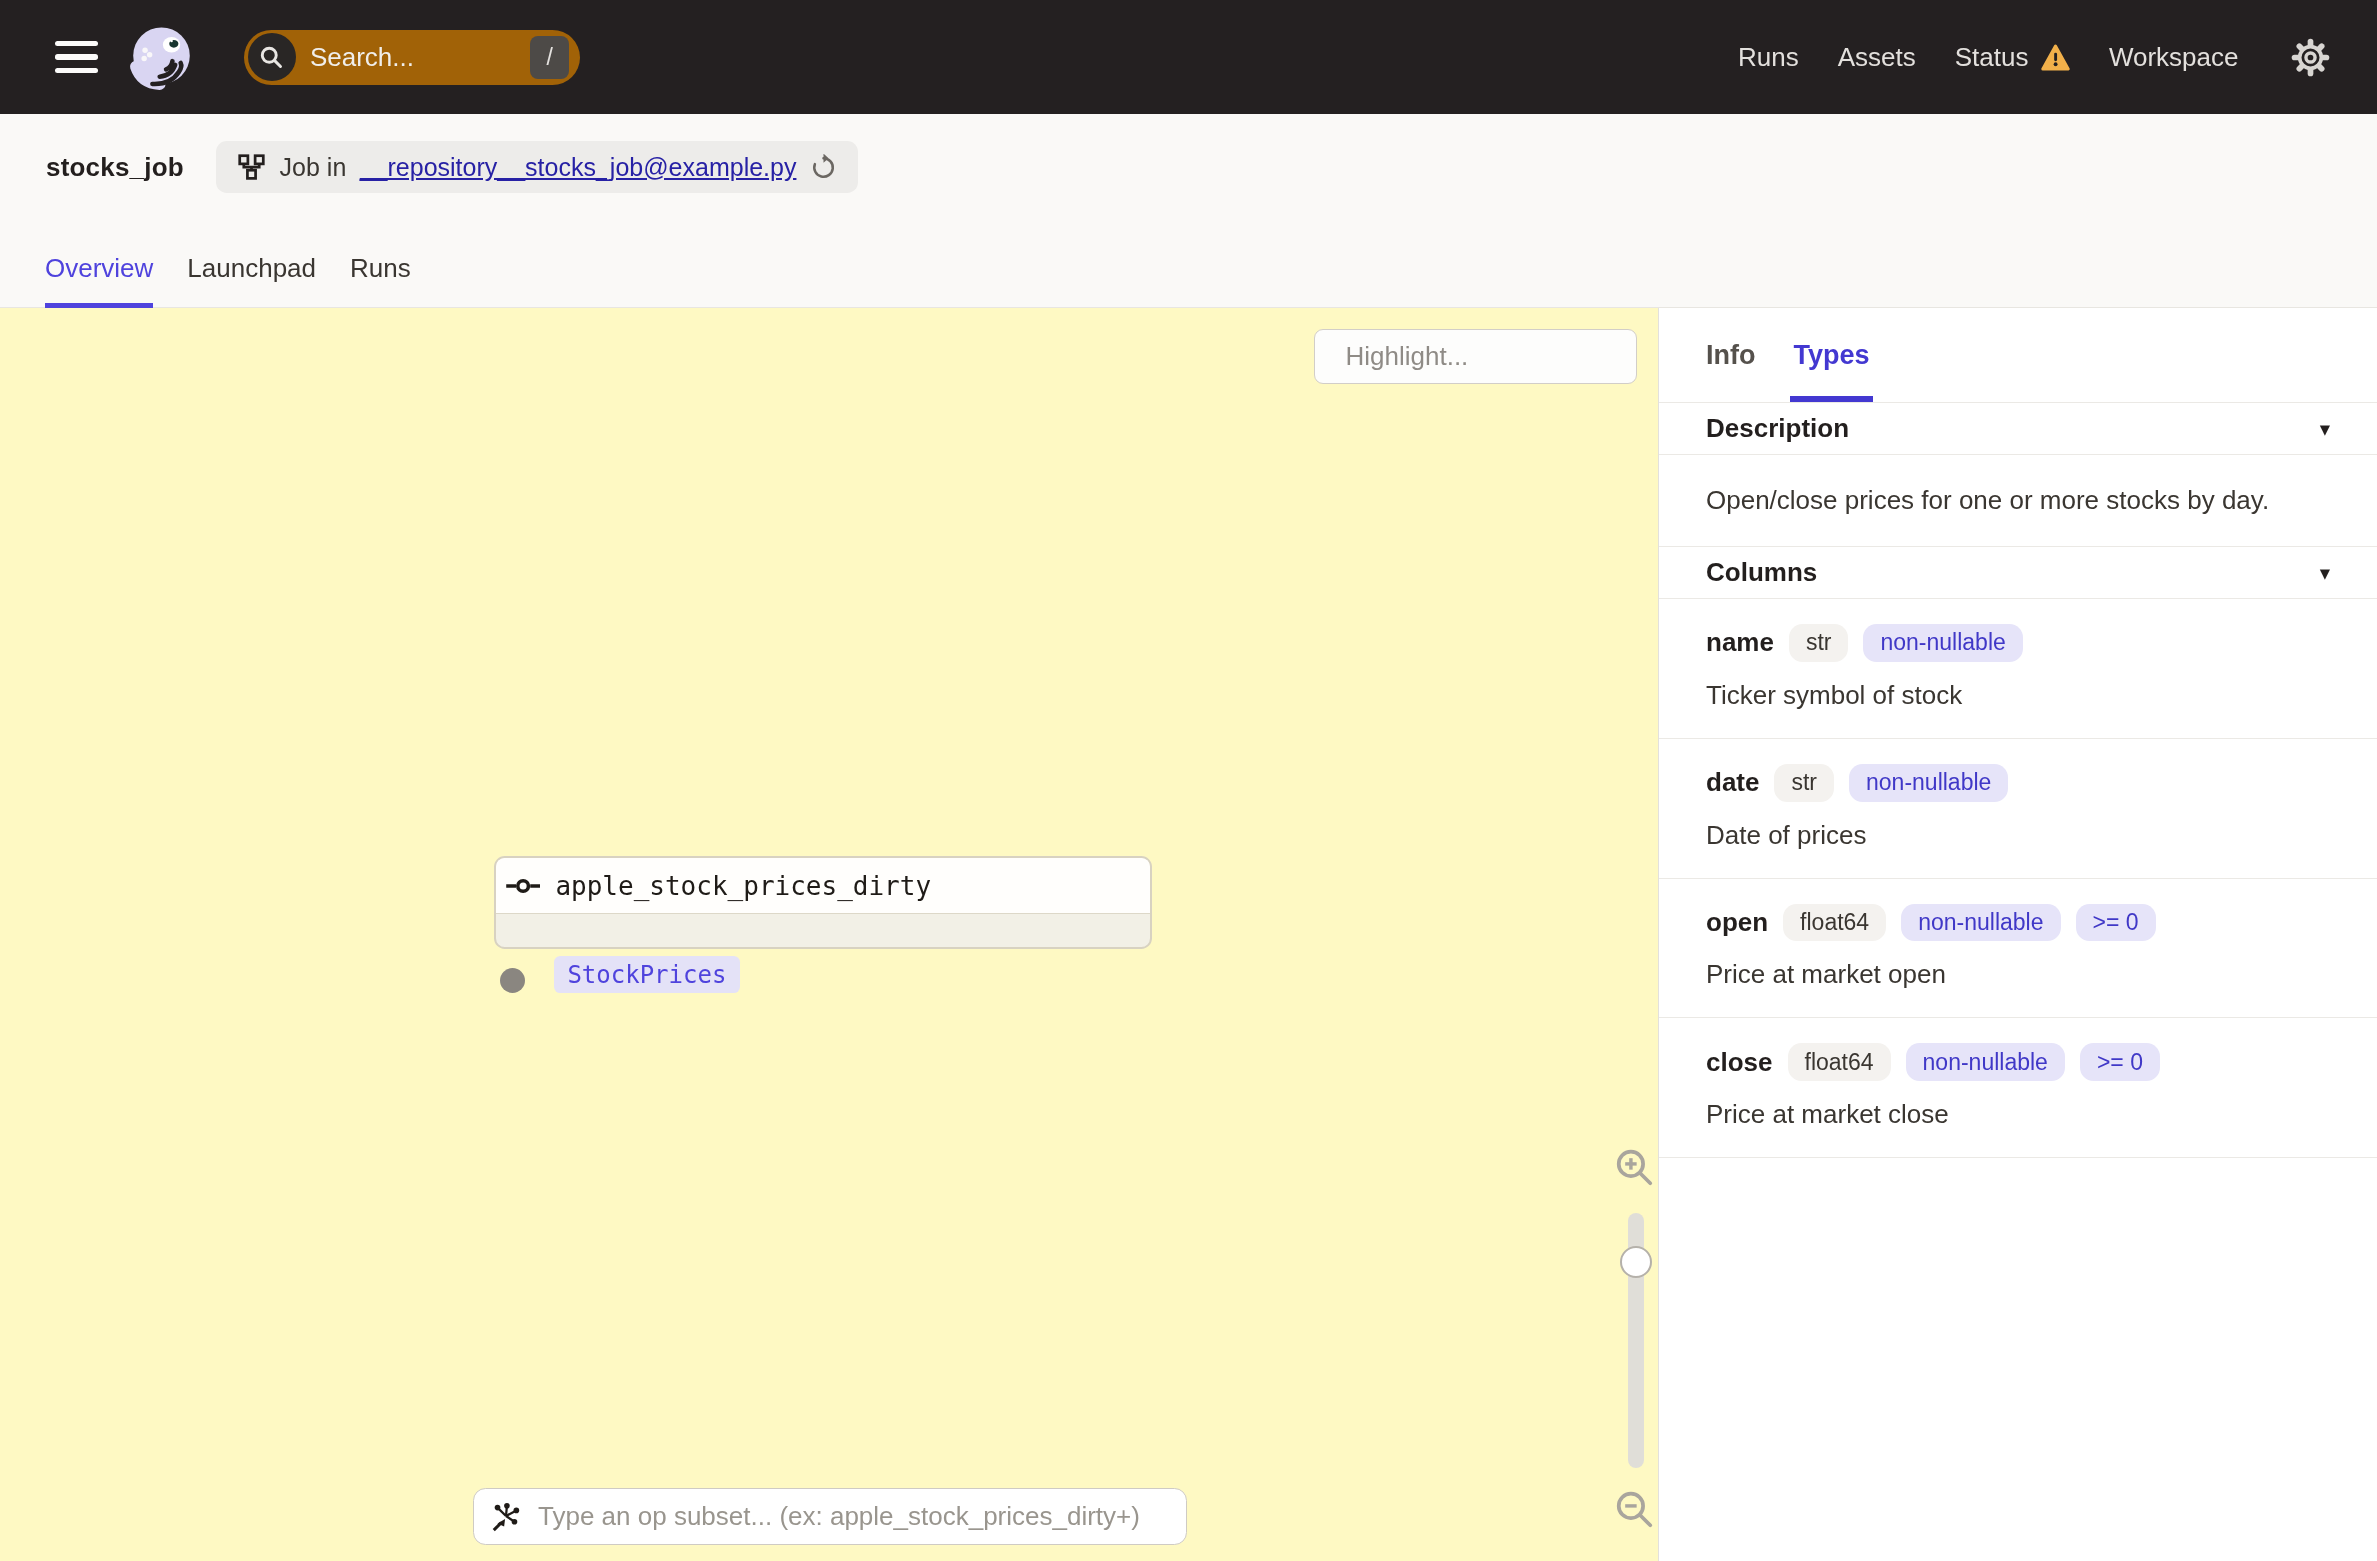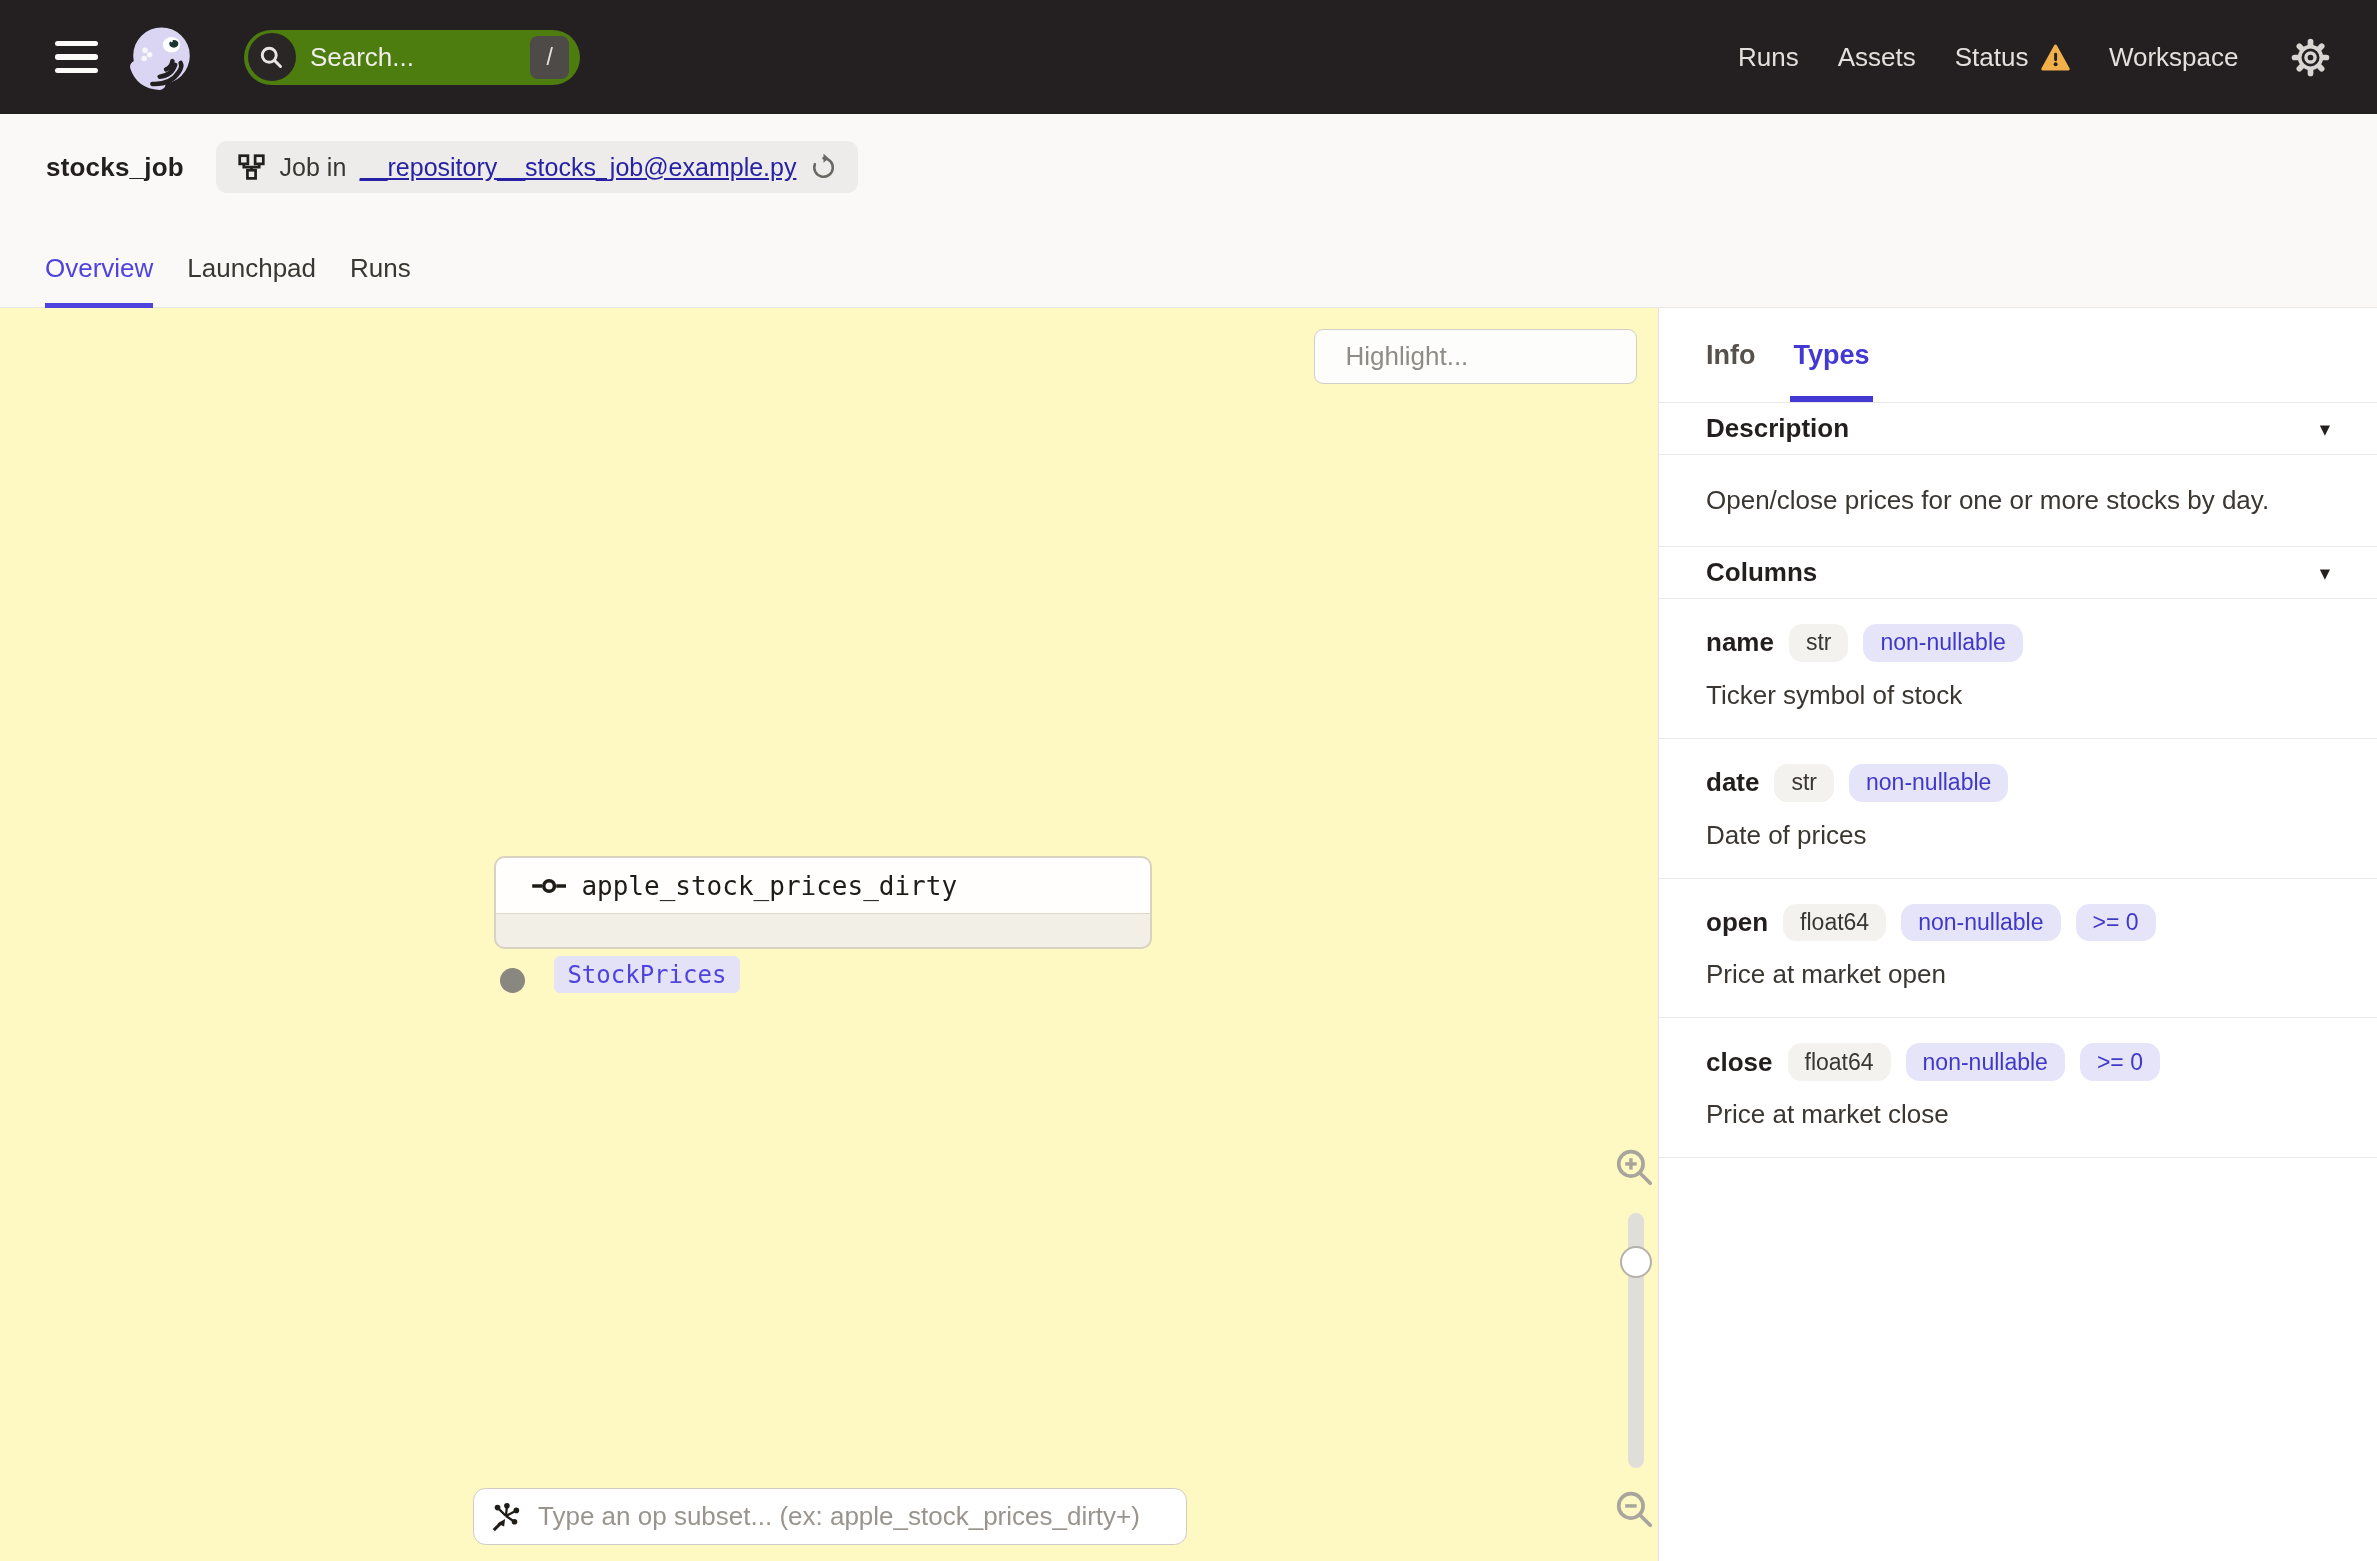--- a/index.html
+++ b/index.html
@@ -6,21 +6,21 @@
   .app{position:relative;width:2377px;height:1561px;overflow:hidden;background:#FBFAF8;
        font-family:"Liberation Sans","DejaVu Sans",sans-serif;color:#231F1E;}
   .mono{font-family:"DejaVu Sans Mono","Liberation Mono",monospace;}
 
   
   .topnav{position:absolute;left:0;top:0;right:0;height:114px;background:#242021;
           display:flex;align-items:center;}
   .hamburger{margin-left:55px;width:43px;display:flex;flex-direction:column;gap:8px;cursor:pointer;}
   .hamburger span{display:block;height:5.4px;border-radius:2.7px;background:#FCFBFA;}
   .logo{margin-left:27px;width:73px;height:73px;flex:0 0 auto;}
-  .search-pill{margin-left:46px;width:336px;height:55px;border-radius:28px;background:#4d7c0f;
+  .search-pill{margin-left:46px;width:336px;height:55px;border-radius:28px;background:#a16207;
                display:flex;align-items:center;cursor:text;}
   .search-circle{width:48px;height:48px;border-radius:50%;background:#292625;margin-left:3.6px;
                  display:flex;align-items:center;justify-content:center;}
   .search-pill .ph{margin-left:14.3px;font-size:26px;color:#F0EEEB;flex:1;}
   .slash-key{margin-right:10.7px;width:39px;height:43px;border-radius:8px;background:#4D4A47;
              color:#E4E2DF;font-size:23px;display:flex;align-items:center;justify-content:center;}
   .nav-right{margin-left:auto;display:flex;align-items:center;gap:39px;padding-right:46px;}
   .nav-link{color:#E3E0DD;font-size:26px;font-weight:500;text-decoration:none;cursor:pointer;
             display:flex;align-items:center;gap:12.5px;}
   .gear-btn{margin-left:12.5px;cursor:pointer;display:flex;align-items:center;}
@@ -44,21 +44,21 @@
   .highlight-box{position:absolute;top:20.5px;right:22px;width:323px;height:55px;background:#FDFDFC;
                  border:1.8px solid #D2CEC8;border-radius:9px;box-sizing:border-box;
                  display:flex;align-items:center;gap:12.5px;padding:0 16px;}
   .highlight-box input{border:none;outline:none;background:transparent;font-size:26px;flex:1;
                        font-family:inherit;color:#3A3631;}
   .highlight-box input::placeholder{color:#8F8B86;}
 
   .op-node{position:absolute;left:494px;top:548px;width:658px;border:2.7px solid #D8D2C1;
            border-radius:10.7px;background:#F2F0E6;overflow:hidden;cursor:pointer;box-sizing:border-box;}
   .op-node-title{height:55px;background:#FFFEFC;border-bottom:1.8px solid #DDD8C8;
-                 display:flex;align-items:center;gap:13.4px;padding:0 36px;font-size:26px;color:#1F1B17;}
+                 display:flex;align-items:center;gap:13.4px;padding:0 10px;font-size:26px;color:#1F1B17;}
   .op-node-body{height:33px;}
   .node-output{position:absolute;left:500px;top:648px;display:flex;align-items:flex-end;gap:29px;}
   .output-dot{width:25px;height:25px;border-radius:50%;background:#8A8680;}
   .output-badge{background:#E4E2F7;color:#4F43DD;font-size:24px;padding:4.5px 13.4px;border-radius:6.3px;cursor:pointer;}
 
   .zoom-in-btn{position:absolute;left:1613px;top:838px;cursor:pointer;}
   .zoom-out-btn{position:absolute;left:1613px;top:1180px;cursor:pointer;}
   .slider-track{position:absolute;left:1628px;top:905px;width:16px;height:255px;border-radius:8px;
                 background:#E0DED8;cursor:pointer;}
   .slider-knob{position:absolute;left:1620px;top:938px;width:32px;height:32px;border-radius:50%;

